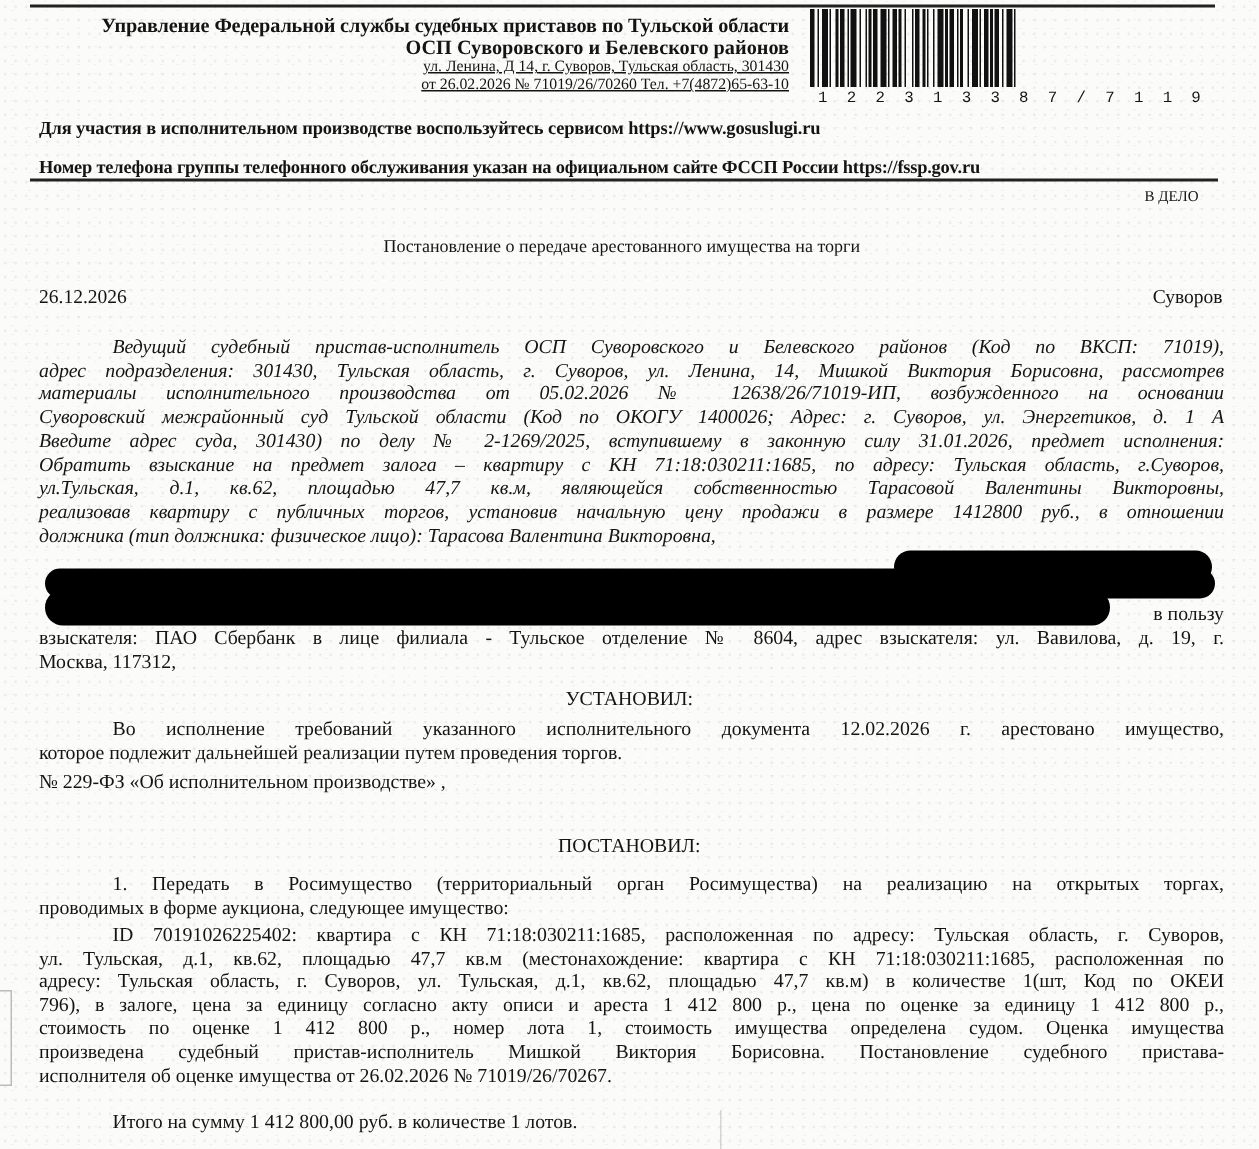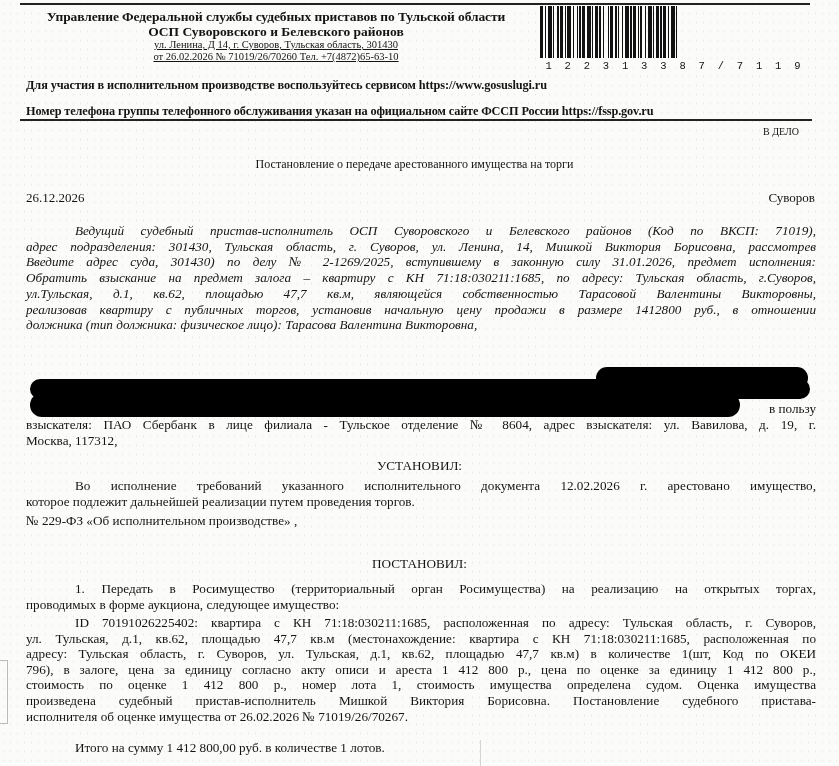--- a/index.html
+++ b/index.html
@@ -10,21 +10,21 @@
         radial-gradient(rgba(0,0,0,0.07) 0.6px, transparent 0.9px),
         radial-gradient(rgba(0,0,0,0.05) 0.6px, transparent 0.9px);
       background-size: 7px 9px, 11px 6px;
       background-position: 0 0, 3px 4px;
       font-family: "Liberation Serif", "DejaVu Serif", serif;
       color: #141414;
       position: relative;
     }
     .page { position: absolute; left: 0; top: 0; width: 839px; height: 766px; }
     .top-rule { position: absolute; left: 20px; top: 3px; width: 790px; height: 2px; background: #222; }
-    .header-block { position: absolute; left: 26px; top: 9px; width: 500px; text-align: center; }
+    .header-block { position: absolute; left: 26px; top: 9px; width: 500px; text-align: right; }
     .agency { font-weight: bold; font-size: 13.5px; line-height: 15px; letter-spacing: -0.1px; }
     .division { font-weight: bold; font-size: 13.5px; line-height: 15px; }
     .addr { font-size: 10.5px; line-height: 12px; text-decoration: underline; }
     .barcode { position: absolute; left: 540px; top: 6px; width: 268px; height: 56px; display: flex; align-items: flex-start; }
     .bars { display: flex; height: 52px; align-items: stretch; }
     .barcode-digits { position: absolute; left: 540px; top: 60px; width: 268px; display: flex; justify-content: space-around; font-family: "Liberation Mono", monospace; font-size: 10.5px; letter-spacing: 2px; }
     .notice1 { position: absolute; left: 26px; top: 78px; font-weight: bold; font-size: 12.3px; letter-spacing: -0.1px; }
     .notice2 { position: absolute; left: 26px; top: 104px; font-weight: bold; font-size: 12.3px; letter-spacing: -0.15px; }
     .notice-rule { position: absolute; left: 20px; top: 119px; width: 792px; height: 2px; background: #222; }
     .vdelo { position: absolute; right: 40px; top: 126px; font-size: 10px; }
@@ -154,20 +154,22 @@
   <div class="notice-rule"></div>
   <div class="vdelo">В ДЕЛО</div>
 
   <div class="doc-title"><span>Постановление о передаче арестованного имущества на торги</span></div>
   <div class="doc-date">26.12.2026</div>
   <div class="doc-city">Суворов</div>
 
   <div class="body-text para1">
     <span class="line indent">Ведущий судебный пристав-исполнитель ОСП Суворовского и Белевского районов (Код по ВКСП: 71019),</span>
     <span class="line">адрес подразделения: 301430, Тульская область, г. Суворов, ул. Ленина, 14, Мишкой Виктория Борисовна, рассмотрев</span>
+    <span class="line">материалы исполнительного производства от 05.02.2026 № 12638/26/71019-ИП, возбужденного на основании</span>
+    <span class="line">Суворовский межрайонный суд Тульской области (Код по ОКОГУ 1400026; Адрес: г. Суворов, ул. Энергетиков, д. 1 А</span>
     <span class="line">Введите адрес суда, 301430) по делу № 2-1269/2025, вступившему в законную силу 31.01.2026, предмет исполнения:</span>
     <span class="line">Обратить взыскание на предмет залога – квартиру с КН 71:18:030211:1685, по адресу: Тульская область, г.Суворов,</span>
     <span class="line">ул.Тульская, д.1, кв.62, площадью 47,7 кв.м, являющейся собственностью Тарасовой Валентины Викторовны,</span>
     <span class="line">реализовав квартиру с публичных торгов, установив начальную цену продажи в размере 1412800 руб., в отношении</span>
     <span class="line-last">должника (тип должника: физическое лицо): Тарасова Валентина Викторовна,</span>
   </div>
 
   <div class="redact" style="left:596px; top:367px; width:212px; height:22px;"></div>
   <div class="redact" style="left:30px; top:379px; width:780px; height:20px;"></div>
   <div class="redact" style="left:30px; top:393px; width:710px; height:24px;"></div>

